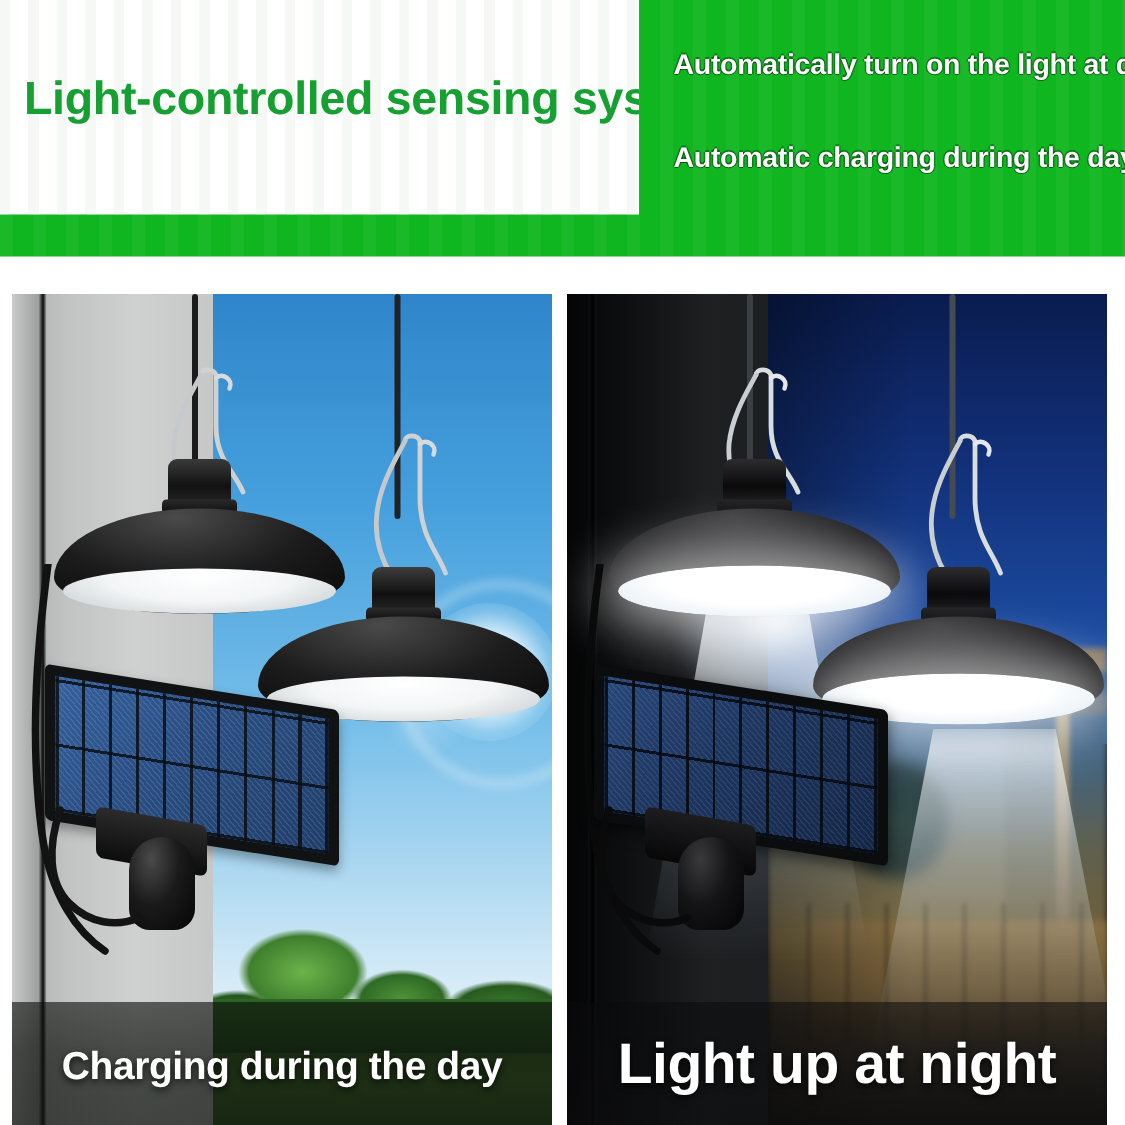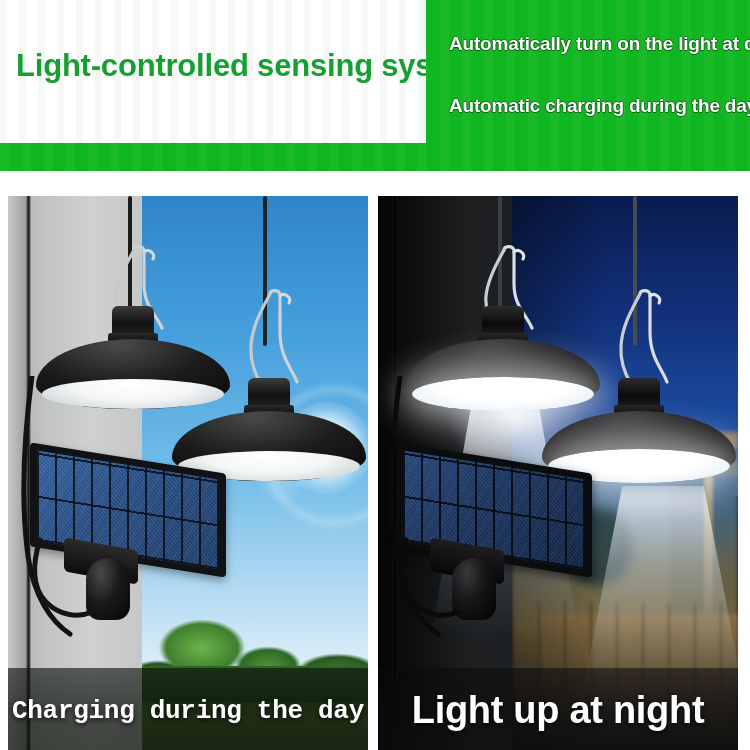--- a/index.html
+++ b/index.html
@@ -92,21 +92,21 @@
      border-radius:50% 50% 46% 46%/66% 66% 34% 34%;}
   .shade-inner{position:absolute;border-radius:50%;}
 
   
   .cap-band{position:absolute;left:0;bottom:0;width:100%;height:82px;}
   .cap-band-day{background:linear-gradient(180deg,rgba(12,16,10,.62) 0%,rgba(14,18,12,.70) 40%,rgba(16,20,14,.74) 100%);}
   .cap-band-night{background:linear-gradient(180deg,rgba(10,10,12,.55) 0%,rgba(12,12,14,.68) 100%);}
   .cap-text{position:absolute;width:100%;text-align:center;color:#ffffff;font-weight:700;
      font-family:"Liberation Sans",sans-serif;white-space:nowrap;letter-spacing:-.3px;
      text-shadow:0 2px 5px rgba(0,0,0,.75);}
-  .cap-day{left:0;bottom:24px;font-size:26px;font-family:Liberation Mono, monospace;}
+  .cap-day{left:0;bottom:24px;font-size:26px;}
   .cap-night{left:0;bottom:18px;font-size:38px;}
 </style>
 </head>
 <body>
 
 <div id="root">
 
   <div class="header">
     <div class="header-sheen"></div>
 

